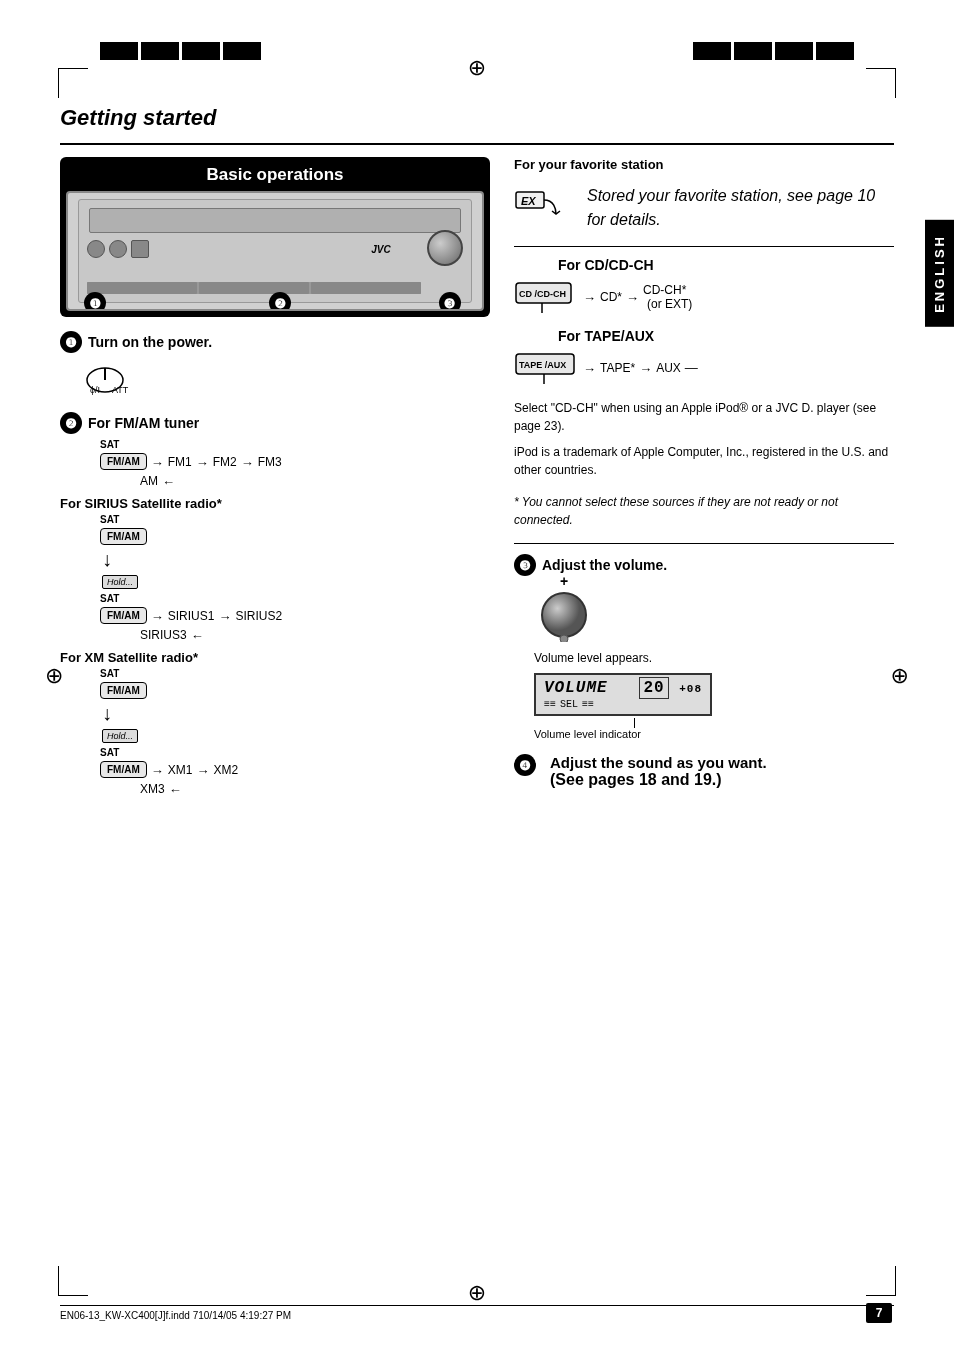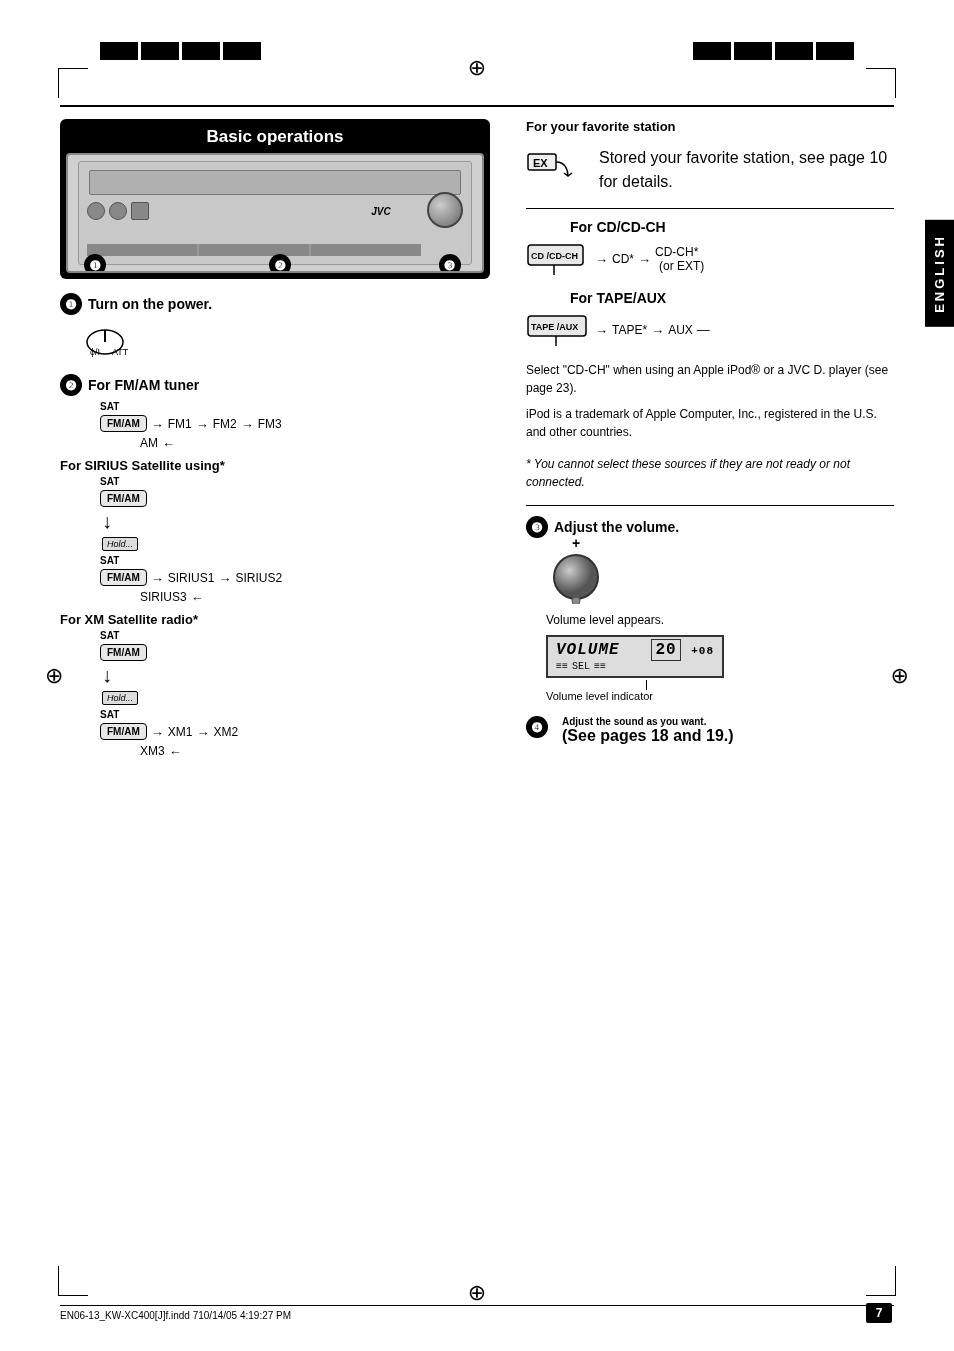--- a/index.html
+++ b/index.html
@@ -32,21 +32,21 @@
     .page-title {
       font-size: 22px;
       font-weight: bold;
       font-style: italic;
       margin-bottom: 12px;
     }
 
     
     .two-col {
       display: flex;
-      gap: 36px;
+      gap: 24px;
       width: 100%;
     }
 
     
     .left-col {
       width: 430px;
       flex-shrink: 0;
     }
 
     
@@ -379,20 +379,21 @@
   <div class="black-bar"></div>
   <div class="black-bar"></div>
 </div>
 
 <div style="position:absolute;right:0;top:220px;background:#000;color:#fff;writing-mode:vertical-lr;transform:rotate(180deg);padding:14px 7px;font-size:13px;font-weight:bold;letter-spacing:3px;z-index:10;">
   <span>ENGLISH</span>
 </div>
 
 <div class="main-content">
 
+  <h1 class="page-title">Getting started</h1>
 
   <hr style="border:none;border-top:2px solid #000;margin-bottom:12px;">
 
   <div class="two-col">
 
     <div class="left-col">
 
       <div class="basic-ops-box">
         <div class="basic-ops-title">Basic operations</div>
 
@@ -458,21 +459,21 @@
             <span>FM2</span>
             <span class="arrow">→</span>
             <span>FM3</span>
           </div>
           <div class="flow-row" style="margin-left:60px;">
             <span>AM</span>
             <span class="arrow">←</span>
           </div>
         </div>
 
-        <div class="subsection-title" style="margin-top:8px;">For SIRIUS Satellite using*</div>
+        <div class="subsection-title" style="margin-top:8px;">For SIRIUS Satellite radio*</div>
         <div style="margin-left:20px;">
           <div class="sat-label">SAT</div>
           <div class="flow-row">
             <span class="fm-am-btn">FM/AM</span>
           </div>
           <div style="font-size:20px;margin-left:22px;margin-bottom:2px;">↓</div>
           <div style="margin-left:22px;">
             <span class="hold-btn">Hold...</span>
           </div>
           <div class="sat-label" style="margin-top:4px;">SAT</div>
@@ -513,21 +514,21 @@
           </div>
         </div>
       </div>
 
     </div>
 
     <div class="right-col">
 
       <div class="right-section">
         <div class="right-title">For your favorite station</div>
-        <div style="display:flex;align-items:flex-start;gap:8px;">
+        <div style="display:flex;align-items:flex-start;gap:8px;font-style:italic;">
           <div style="position:relative;">
             
             <svg width="55" height="40">
               <rect x="2" y="8" width="28" height="16" fill="#f0f0f0" stroke="#000" stroke-width="1.5" rx="2"></rect>
               <text x="7" y="21" font-size="11" font-weight="bold" font-family="Arial">EX</text>
               <path d="M30 16 C 40 16, 42 25, 42 30" fill="none" stroke="#000" stroke-width="1.5"></path>
               <path d="M38 27 L42 30 L46 27" fill="none" stroke="#000" stroke-width="1.5"></path>
             </svg>
           </div>
           <div class="bullet-text">
@@ -619,21 +620,21 @@
         
         <div style="margin-left:20px;position:relative;">
           <div style="border-left:1px solid #000;height:10px;margin-left:100px;"></div>
           <p style="font-size:11px;">Volume level indicator</p>
         </div>
       </div>
 
       <div class="step4-section">
         <span class="step-circle">❹</span>
         <div>
-          <p style="font-weight:bold;font-size:10px;">Adjust the sound as you want.</p>
+          <p style="font-weight:bold;font-size:15px;">Adjust the sound as you want.</p>
           <p style="font-weight:bold;font-size:16px;">(See pages 18 and 19.)</p>
         </div>
       </div>
 
     </div>
   </div>
 
 </div>
 
 <div class="bottom-bar">

